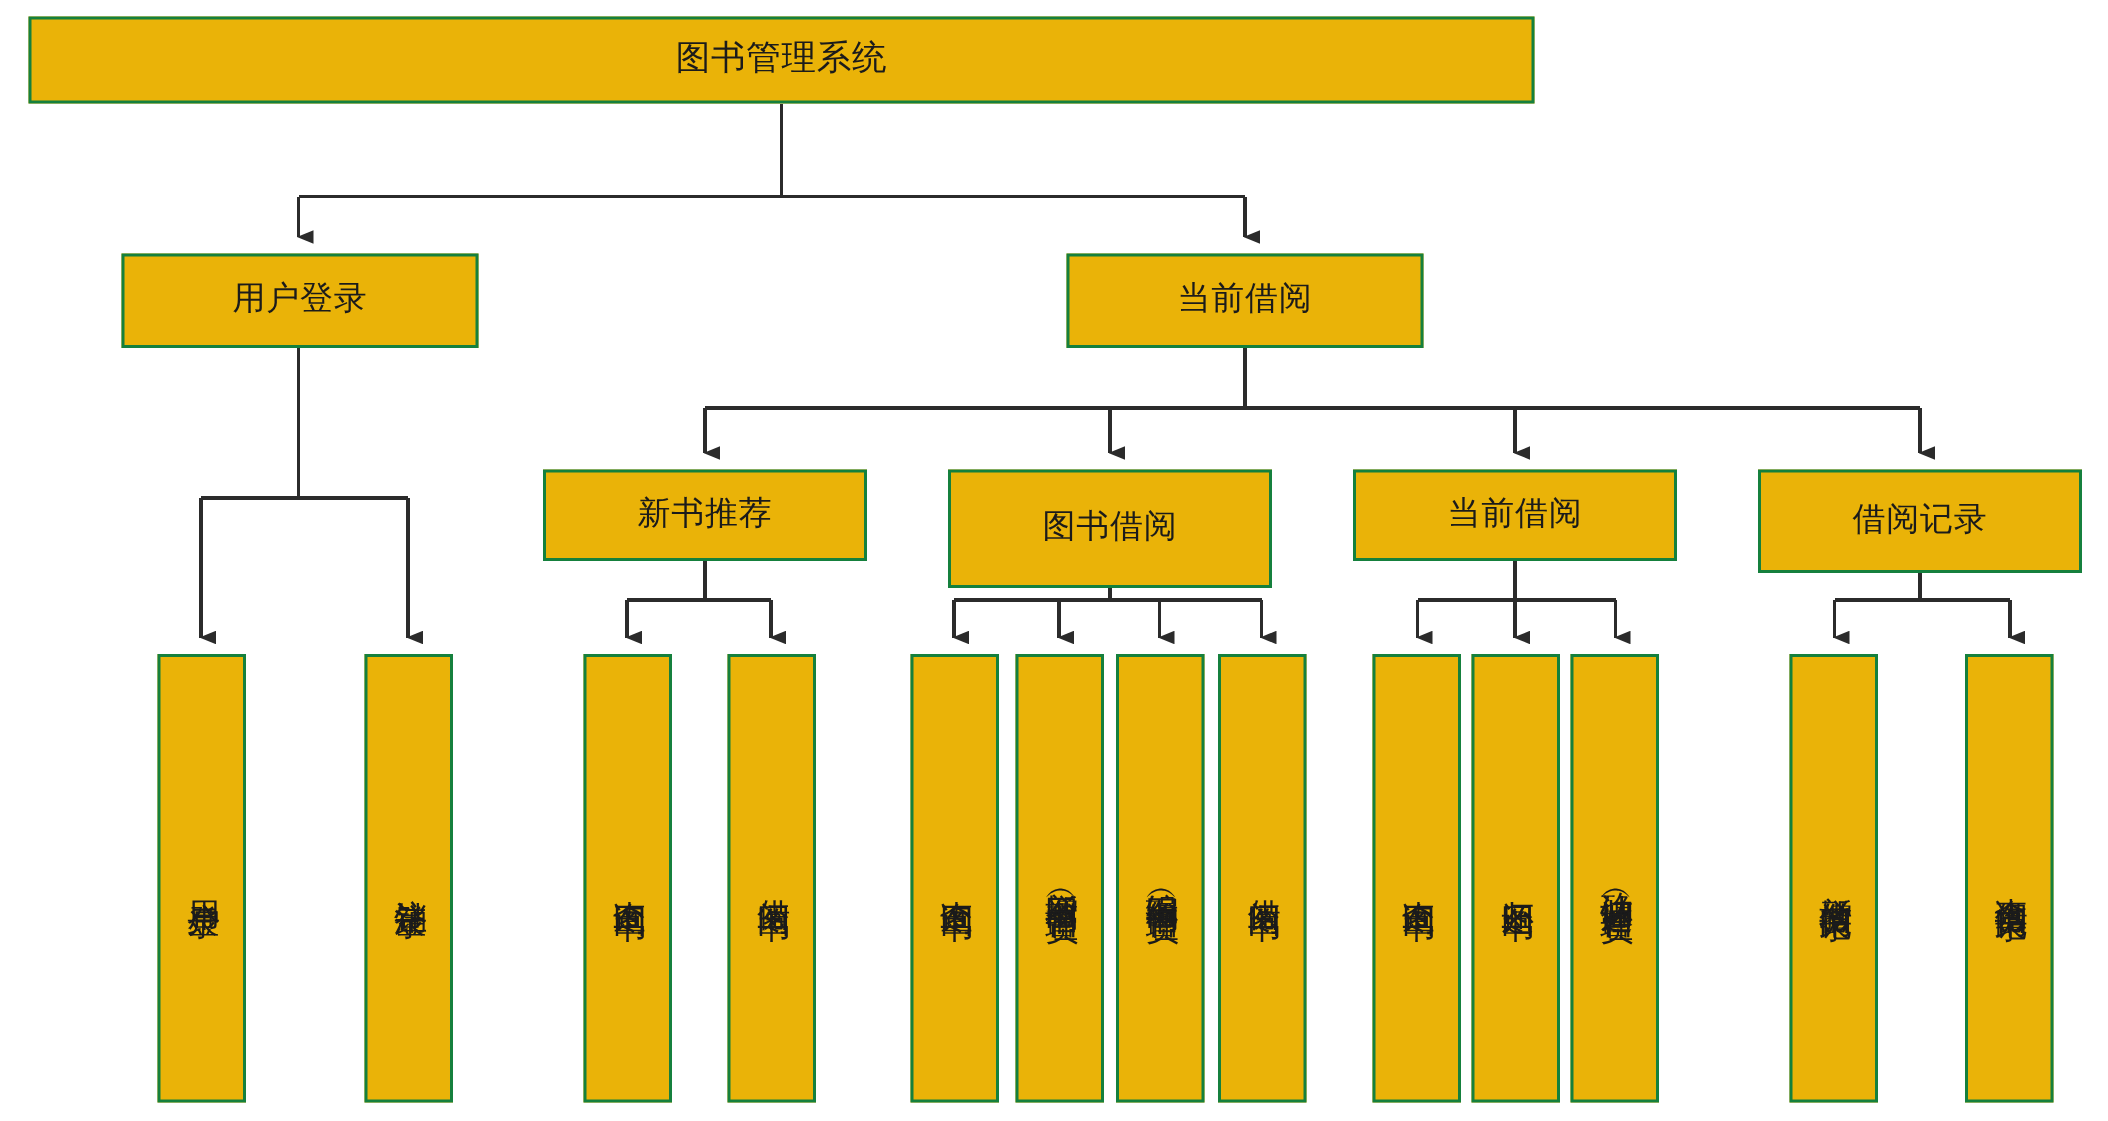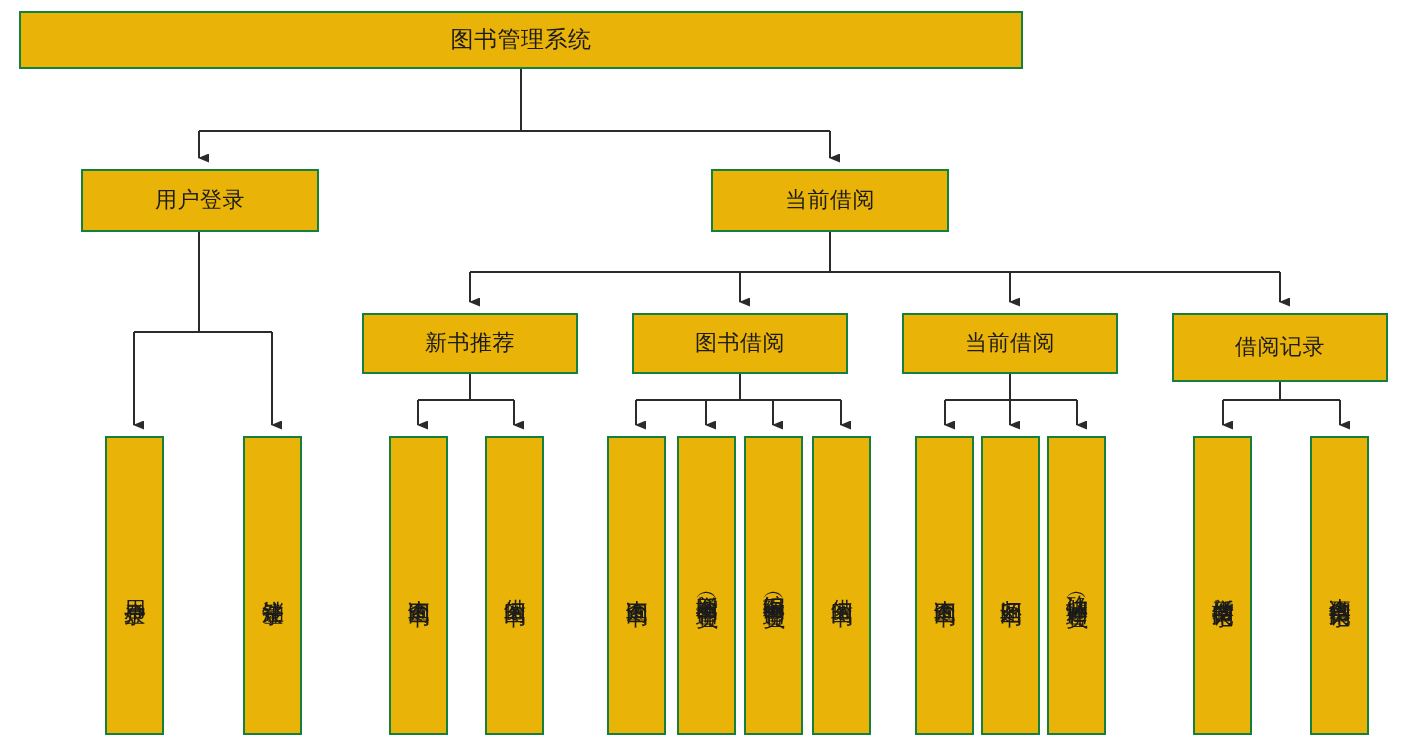--- a/index.html
+++ b/index.html
@@ -138,21 +138,21 @@
   <div class="node-box level-1" style="left:81px; top:169px; width:238px; height:63px;">
     <span class="node-label-h">用户登录</span>
   </div>
   <div class="node-box level-1" style="left:711px; top:169px; width:238px; height:63px;">
     <span class="node-label-h">当前借阅</span>
   </div>
 
   <div class="node-box level-2" style="left:362px; top:313px; width:216px; height:61px;">
     <span class="node-label-h">新书推荐</span>
   </div>
-  <div class="node-box level-2" style="left:632px; top:313px; width:216px; height:61px;">
+  <div class="node-box level-2" style="left:632px; top:313px; width:216px; height:79px;">
     <span class="node-label-h">图书借阅</span>
   </div>
   <div class="node-box level-2" style="left:902px; top:313px; width:216px; height:61px;text-align:right;">
     <span class="node-label-h">当前借阅</span>
   </div>
   <div class="node-box level-2" style="left:1172px; top:313px; width:216px; height:69px;">
     <span class="node-label-h">借阅记录</span>
   </div>
 
   <div class="node-box leaf" style="left:105px; top:436px; width:59px; height:299px;">

